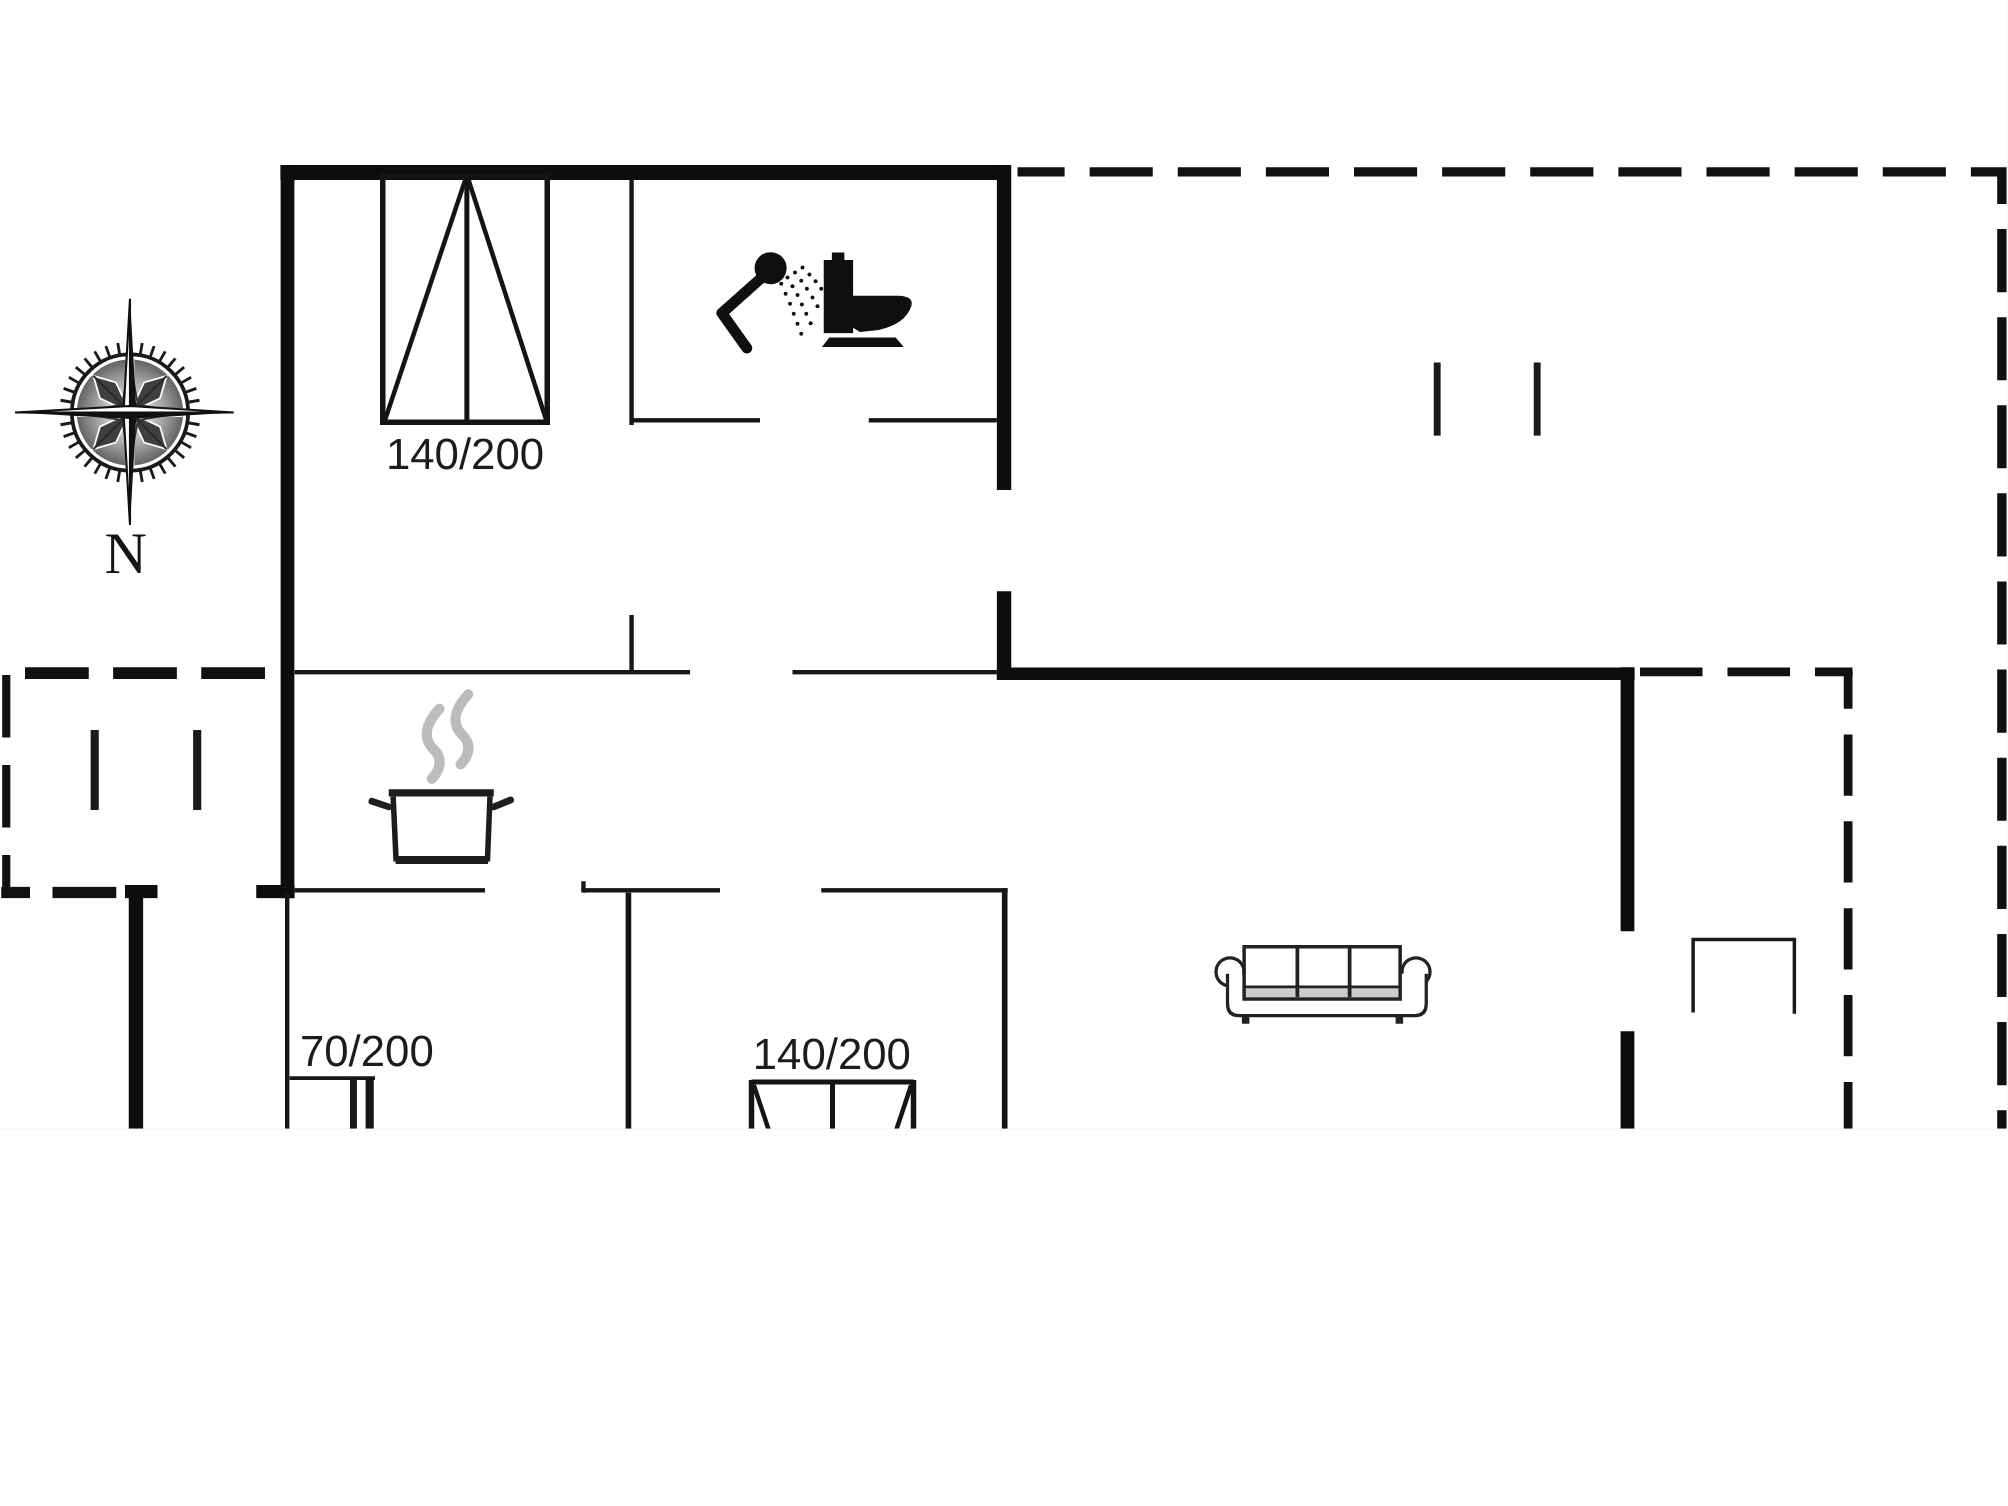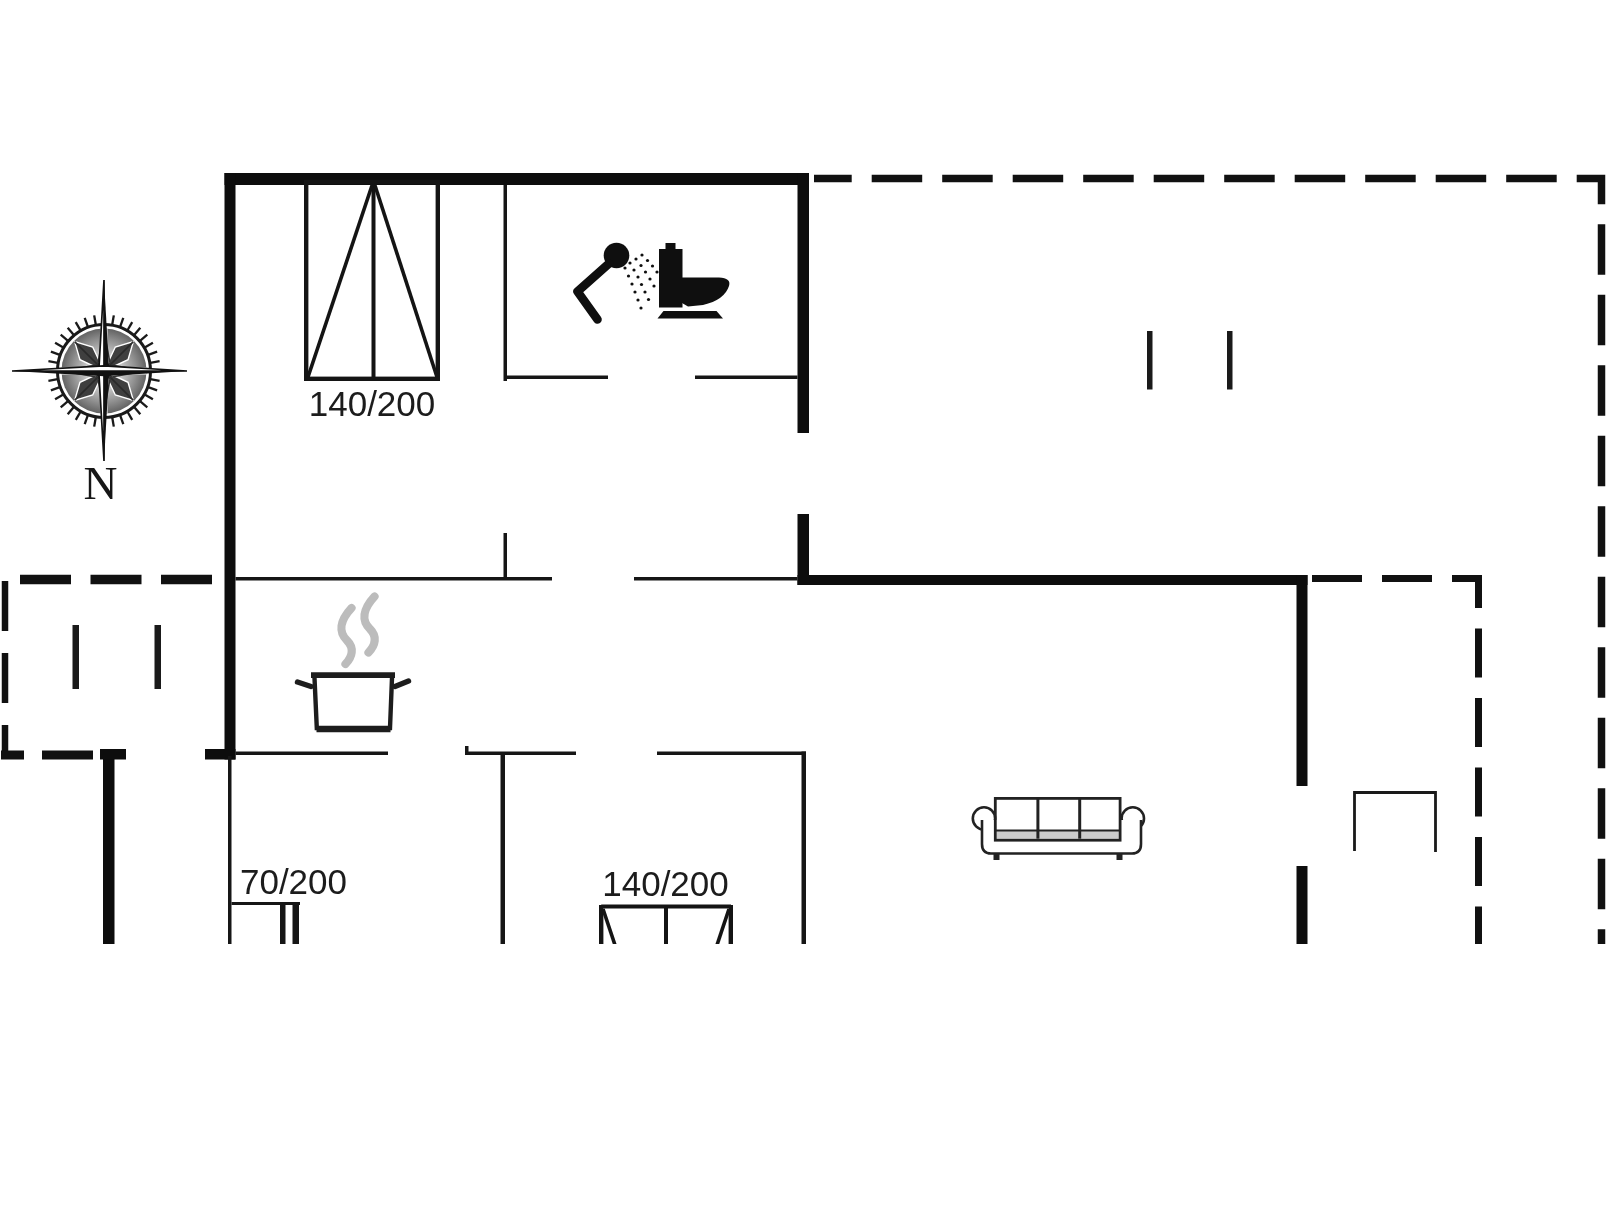--- a/index.html
+++ b/index.html
@@ -1,16 +1,16 @@
 <!DOCTYPE html>
 <html><head>
 <meta charset="utf-8">
 <style>
   html,body{margin:0;padding:0;background:#fff;}
-  #c{position:relative;width:1606px;height:903px;background:#e5e5e5;overflow:hidden;margin-top:41px;}
+  #c{position:relative;width:1606px;height:903px;background:#e5e5e5;overflow:hidden;}
   svg{display:block;}
   text{font-family:"Liberation Sans",sans-serif;}
 </style>
 </head>
 <body>
 <div id="c">
 <svg width="1606" height="1205" viewBox="0 0 1606 1205">
 <rect x="0" y="0" width="1606" height="1205" fill="#ffffff"></rect>
 
 <g fill="#0d0d0d">

